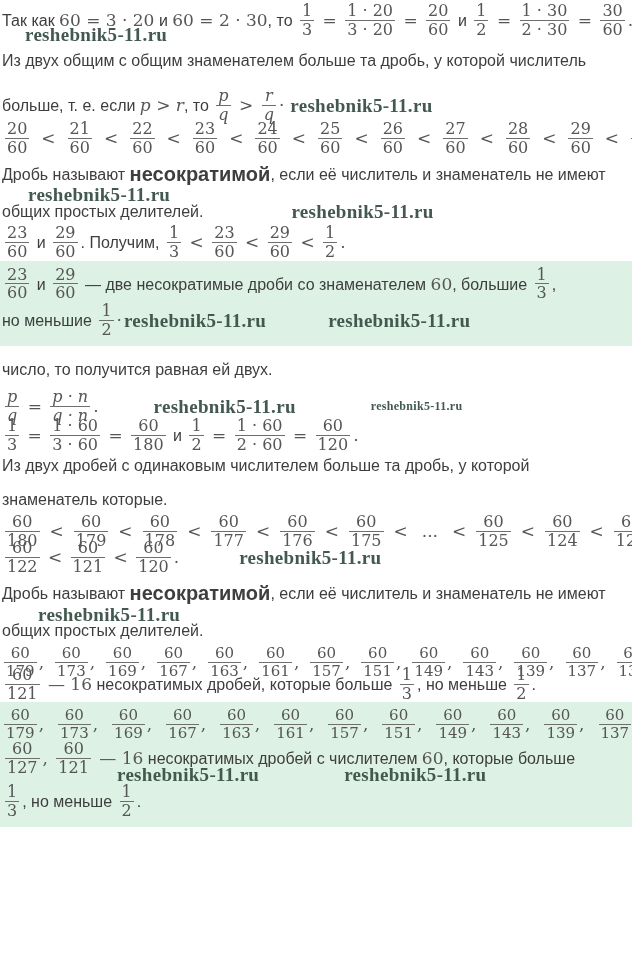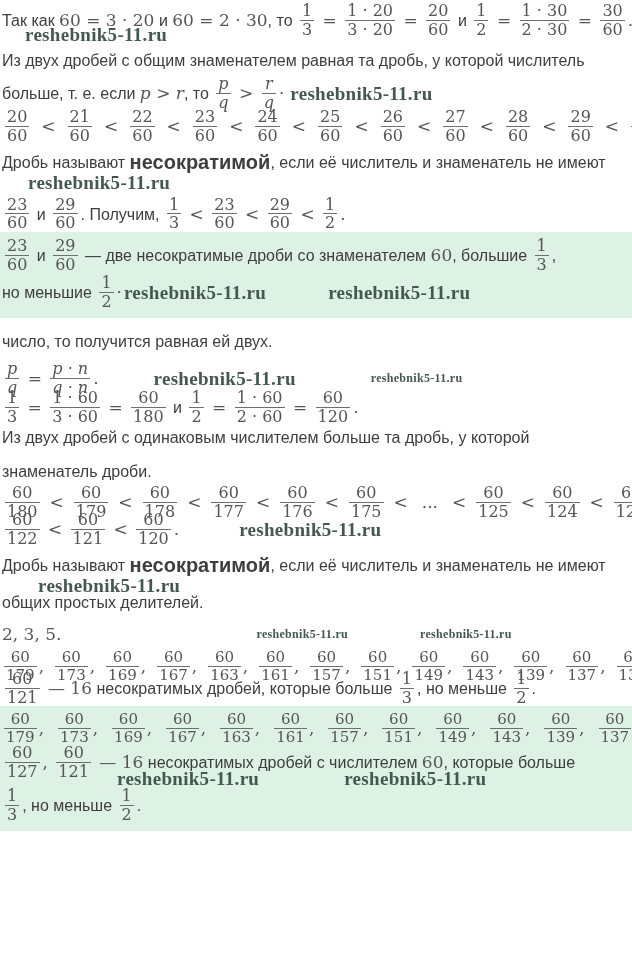--- a/index.html
+++ b/index.html
@@ -27,21 +27,21 @@
   .frac .num{display:block;padding:0 2px;}
   .frac .den{display:block;border-top:1px solid var(--bar);padding:0 2px;}
   .wm{font-family:Liberation Serif, serif;font-weight:bold;color:var(--wm);letter-spacing:.3px;}
   .wm.lg{font-size:19px;}
   .wm.sm{font-size:12px;}
 
   
   [data-name="row-a1"]{padding-top:2px;}
   [data-name="row-a2"]{margin-top:-16px;padding-left:25px;}
   [data-name="row-a3"]{margin-top:4px;}
-  [data-name="row-a4"]{margin-top:4px;}
+  [data-name="row-a4"]{margin-top:16px;}
   [data-name="row-a4"] .wm{margin-left:6px;}
   [data-name="row-a5"]{margin-top:-4px;}
   [data-name="row-a5"] .m{margin:0 9px;}
   [data-name="row-a6"]{margin-top:6px;}
   [data-name="row-a7"]{margin-top:-2px;padding-left:28px;}
   [data-name="row-a8"]{margin-top:-6px;}
   [data-name="row-a8"] .wm{margin-left:88px;}
   [data-name="row-a9"]{margin-top:2px;}
   [data-name="row-b2"] .wm{margin-left:2px;}
   [data-name="row-b2"] .wm ~ .wm{margin-left:62px;}
@@ -75,43 +75,43 @@
   [data-name="row-d3"] .wm ~ .wm{margin-left:85px;}
   [data-name="row-d4"]{margin-top:-2px;}
 </style>
 </head>
 <body data-name="page">
 
 <div id="content" data-name="solution-content">
     <div class="block" data-name="block-intro">
       <div class="row" data-name="row-a1"><span class="t" data-name="text-run">Так как </span><span class="m" data-name="math-expression">60 = 3 · 20</span><span class="t" data-name="text-run"> и </span><span class="m" data-name="math-expression">60 = 2 · 30</span><span class="t" data-name="text-run">, то </span><span class="frac" data-name="fraction"><span class="num" data-name="fraction-numerator">1</span><span class="den" data-name="fraction-denominator">3</span></span><span class="m" data-name="math-expression"> = </span><span class="frac" data-name="fraction"><span class="num" data-name="fraction-numerator">1 · 20</span><span class="den" data-name="fraction-denominator">3 · 20</span></span><span class="m" data-name="math-expression"> = </span><span class="frac" data-name="fraction"><span class="num" data-name="fraction-numerator">20</span><span class="den" data-name="fraction-denominator">60</span></span><span class="t" data-name="text-run"> и </span><span class="frac" data-name="fraction"><span class="num" data-name="fraction-numerator">1</span><span class="den" data-name="fraction-denominator">2</span></span><span class="m" data-name="math-expression"> = </span><span class="frac" data-name="fraction"><span class="num" data-name="fraction-numerator">1 · 30</span><span class="den" data-name="fraction-denominator">2 · 30</span></span><span class="m" data-name="math-expression"> = </span><span class="frac" data-name="fraction"><span class="num" data-name="fraction-numerator">30</span><span class="den" data-name="fraction-denominator">60</span></span><span class="m" data-name="math-expression">.</span></div>
       <div class="row" data-name="row-a2"><span class="wm lg" data-name="site-watermark">reshebnik5-11.ru</span></div>
-      <div class="row" data-name="row-a3"><span class="t" data-name="text-run">Из двух дробей с общим знаменателем равная та дробь, у которой числитель</span></div>
+      <div class="row" data-name="row-a3"><span class="t" data-name="text-run">Из двух общим с общим знаменателем больше та дробь, у которой числитель</span></div>
       <div class="row" data-name="row-a4"><span class="t" data-name="text-run">больше, т. е. если </span><span class="m it" data-name="math-expression">p &gt; r</span><span class="t" data-name="text-run">, то </span><span class="frac it" data-name="fraction"><span class="num" data-name="fraction-numerator">p</span><span class="den" data-name="fraction-denominator">q</span></span><span class="m" data-name="math-expression"> &gt; </span><span class="frac it" data-name="fraction"><span class="num" data-name="fraction-numerator">r</span><span class="den" data-name="fraction-denominator">q</span></span><span class="m" data-name="math-expression">·</span><span class="wm lg" data-name="site-watermark">reshebnik5-11.ru</span></div>
       <div class="row" data-name="row-a5"><span class="frac" data-name="fraction"><span class="num" data-name="fraction-numerator">20</span><span class="den" data-name="fraction-denominator">60</span></span><span class="m" data-name="math-expression">&lt;</span><span class="frac" data-name="fraction"><span class="num" data-name="fraction-numerator">21</span><span class="den" data-name="fraction-denominator">60</span></span><span class="m" data-name="math-expression">&lt;</span><span class="frac" data-name="fraction"><span class="num" data-name="fraction-numerator">22</span><span class="den" data-name="fraction-denominator">60</span></span><span class="m" data-name="math-expression">&lt;</span><span class="frac" data-name="fraction"><span class="num" data-name="fraction-numerator">23</span><span class="den" data-name="fraction-denominator">60</span></span><span class="m" data-name="math-expression">&lt;</span><span class="frac" data-name="fraction"><span class="num" data-name="fraction-numerator">24</span><span class="den" data-name="fraction-denominator">60</span></span><span class="m" data-name="math-expression">&lt;</span><span class="frac" data-name="fraction"><span class="num" data-name="fraction-numerator">25</span><span class="den" data-name="fraction-denominator">60</span></span><span class="m" data-name="math-expression">&lt;</span><span class="frac" data-name="fraction"><span class="num" data-name="fraction-numerator">26</span><span class="den" data-name="fraction-denominator">60</span></span><span class="m" data-name="math-expression">&lt;</span><span class="frac" data-name="fraction"><span class="num" data-name="fraction-numerator">27</span><span class="den" data-name="fraction-denominator">60</span></span><span class="m" data-name="math-expression">&lt;</span><span class="frac" data-name="fraction"><span class="num" data-name="fraction-numerator">28</span><span class="den" data-name="fraction-denominator">60</span></span><span class="m" data-name="math-expression">&lt;</span><span class="frac" data-name="fraction"><span class="num" data-name="fraction-numerator">29</span><span class="den" data-name="fraction-denominator">60</span></span><span class="m" data-name="math-expression">&lt;</span><span class="frac" data-name="fraction"><span class="num" data-name="fraction-numerator">30</span><span class="den" data-name="fraction-denominator">60</span></span></div>
       <div class="row" data-name="row-a6"><span class="t" data-name="text-run">Дробь называют </span><span class="b" data-name="bold-term">несократимой</span><span class="t" data-name="text-run">, если её числитель и знаменатель не имеют</span></div>
       <div class="row" data-name="row-a7"><span class="wm lg" data-name="site-watermark">reshebnik5-11.ru</span></div>
+      <div class="row" data-name="row-a8"><span class="t" data-name="text-run">общих простых делителей.</span><span class="wm lg" data-name="site-watermark">reshebnik5-11.ru</span></div>
       <div class="row" data-name="row-a9"><span class="frac" data-name="fraction"><span class="num" data-name="fraction-numerator">23</span><span class="den" data-name="fraction-denominator">60</span></span><span class="t" data-name="text-run"> и </span><span class="frac" data-name="fraction"><span class="num" data-name="fraction-numerator">29</span><span class="den" data-name="fraction-denominator">60</span></span><span class="t" data-name="text-run">. Получим, </span><span class="frac" data-name="fraction"><span class="num" data-name="fraction-numerator">1</span><span class="den" data-name="fraction-denominator">3</span></span><span class="m" data-name="math-expression"> &lt; </span><span class="frac" data-name="fraction"><span class="num" data-name="fraction-numerator">23</span><span class="den" data-name="fraction-denominator">60</span></span><span class="m" data-name="math-expression"> &lt; </span><span class="frac" data-name="fraction"><span class="num" data-name="fraction-numerator">29</span><span class="den" data-name="fraction-denominator">60</span></span><span class="m" data-name="math-expression"> &lt; </span><span class="frac" data-name="fraction"><span class="num" data-name="fraction-numerator">1</span><span class="den" data-name="fraction-denominator">2</span></span><span class="m" data-name="math-expression">.</span></div>
     </div>
     <div class="block hl" data-name="block-answer-1">
       <div class="row" data-name="row-b1"><span class="frac" data-name="fraction"><span class="num" data-name="fraction-numerator">23</span><span class="den" data-name="fraction-denominator">60</span></span><span class="t" data-name="text-run"> и </span><span class="frac" data-name="fraction"><span class="num" data-name="fraction-numerator">29</span><span class="den" data-name="fraction-denominator">60</span></span><span class="t" data-name="text-run"> — две несократимые дроби со знаменателем </span><span class="m" data-name="math-expression">60</span><span class="t" data-name="text-run">, большие </span><span class="frac" data-name="fraction"><span class="num" data-name="fraction-numerator">1</span><span class="den" data-name="fraction-denominator">3</span></span><span class="t" data-name="text-run">,</span></div>
       <div class="row" data-name="row-b2"><span class="t" data-name="text-run">но меньшие </span><span class="frac" data-name="fraction"><span class="num" data-name="fraction-numerator">1</span><span class="den" data-name="fraction-denominator">2</span></span><span class="m" data-name="math-expression">·</span><span class="wm lg" data-name="site-watermark">reshebnik5-11.ru</span><span class="wm lg" data-name="site-watermark">reshebnik5-11.ru</span></div>
     </div>
     <div class="block" data-name="block-method-2">
       <div class="row" data-name="row-c2"><span class="t" data-name="text-run">число, то получится равная ей двух.</span></div>
       <div class="row" data-name="row-c3"><span class="frac it" data-name="fraction"><span class="num" data-name="fraction-numerator">p</span><span class="den" data-name="fraction-denominator">q</span></span><span class="m" data-name="math-expression"> = </span><span class="frac it" data-name="fraction"><span class="num" data-name="fraction-numerator">p · n</span><span class="den" data-name="fraction-denominator">q · n</span></span><span class="m" data-name="math-expression">.</span><span class="wm lg" data-name="site-watermark">reshebnik5-11.ru</span><span class="wm sm" data-name="site-watermark">reshebnik5-11.ru</span></div>
       <div class="row" data-name="row-c4"><span class="frac" data-name="fraction"><span class="num" data-name="fraction-numerator">1</span><span class="den" data-name="fraction-denominator">3</span></span><span class="m" data-name="math-expression"> = </span><span class="frac" data-name="fraction"><span class="num" data-name="fraction-numerator">1 · 60</span><span class="den" data-name="fraction-denominator">3 · 60</span></span><span class="m" data-name="math-expression"> = </span><span class="frac" data-name="fraction"><span class="num" data-name="fraction-numerator">60</span><span class="den" data-name="fraction-denominator">180</span></span><span class="t" data-name="text-run"> и </span><span class="frac" data-name="fraction"><span class="num" data-name="fraction-numerator">1</span><span class="den" data-name="fraction-denominator">2</span></span><span class="m" data-name="math-expression"> = </span><span class="frac" data-name="fraction"><span class="num" data-name="fraction-numerator">1 · 60</span><span class="den" data-name="fraction-denominator">2 · 60</span></span><span class="m" data-name="math-expression"> = </span><span class="frac" data-name="fraction"><span class="num" data-name="fraction-numerator">60</span><span class="den" data-name="fraction-denominator">120</span></span><span class="m" data-name="math-expression">.</span></div>
       <div class="row" data-name="row-c5"><span class="t" data-name="text-run">Из двух дробей с одинаковым числителем больше та дробь, у которой</span></div>
-      <div class="row" data-name="row-c6"><span class="t" data-name="text-run">знаменатель дроби.</span></div>
+      <div class="row" data-name="row-c6"><span class="t" data-name="text-run">знаменатель которые.</span></div>
       <div class="row" data-name="row-c7"><span class="frac" data-name="fraction"><span class="num" data-name="fraction-numerator">60</span><span class="den" data-name="fraction-denominator">180</span></span><span class="m" data-name="math-expression">&lt;</span><span class="frac" data-name="fraction"><span class="num" data-name="fraction-numerator">60</span><span class="den" data-name="fraction-denominator">179</span></span><span class="m" data-name="math-expression">&lt;</span><span class="frac" data-name="fraction"><span class="num" data-name="fraction-numerator">60</span><span class="den" data-name="fraction-denominator">178</span></span><span class="m" data-name="math-expression">&lt;</span><span class="frac" data-name="fraction"><span class="num" data-name="fraction-numerator">60</span><span class="den" data-name="fraction-denominator">177</span></span><span class="m" data-name="math-expression">&lt;</span><span class="frac" data-name="fraction"><span class="num" data-name="fraction-numerator">60</span><span class="den" data-name="fraction-denominator">176</span></span><span class="m" data-name="math-expression">&lt;</span><span class="frac" data-name="fraction"><span class="num" data-name="fraction-numerator">60</span><span class="den" data-name="fraction-denominator">175</span></span><span class="m" data-name="math-expression">&lt;</span><span class="m" data-name="math-expression">...</span><span class="m" data-name="math-expression">&lt;</span><span class="frac" data-name="fraction"><span class="num" data-name="fraction-numerator">60</span><span class="den" data-name="fraction-denominator">125</span></span><span class="m" data-name="math-expression">&lt;</span><span class="frac" data-name="fraction"><span class="num" data-name="fraction-numerator">60</span><span class="den" data-name="fraction-denominator">124</span></span><span class="m" data-name="math-expression">&lt;</span><span class="frac" data-name="fraction"><span class="num" data-name="fraction-numerator">60</span><span class="den" data-name="fraction-denominator">123</span></span></div>
       <div class="row" data-name="row-c8"><span class="frac" data-name="fraction"><span class="num" data-name="fraction-numerator">60</span><span class="den" data-name="fraction-denominator">122</span></span><span class="m" data-name="math-expression"> &lt; </span><span class="frac" data-name="fraction"><span class="num" data-name="fraction-numerator">60</span><span class="den" data-name="fraction-denominator">121</span></span><span class="m" data-name="math-expression"> &lt; </span><span class="frac" data-name="fraction"><span class="num" data-name="fraction-numerator">60</span><span class="den" data-name="fraction-denominator">120</span></span><span class="m" data-name="math-expression">.</span><span class="wm lg" data-name="site-watermark">reshebnik5-11.ru</span></div>
       <div class="row" data-name="row-c9"><span class="t" data-name="text-run">Дробь называют </span><span class="b" data-name="bold-term">несократимой</span><span class="t" data-name="text-run">, если её числитель и знаменатель не имеют</span></div>
       <div class="row" data-name="row-c10"><span class="wm lg" data-name="site-watermark">reshebnik5-11.ru</span></div>
       <div class="row" data-name="row-c11"><span class="t" data-name="text-run">общих простых делителей.</span></div>
-      <div class="row" data-name="row-c12"><span class="m" data-name="math-expression">2, 3, 5.</span><span class="wm sm" data-name="site-watermark">reshebnik5-11.ru</span><span class="wm sm" data-name="site-watermark">reshebnik5-11.ru</span></div>
       <div class="row" data-name="row-c13"><span class="frac" data-name="fraction"><span class="num" data-name="fraction-numerator">60</span><span class="den" data-name="fraction-denominator">179</span></span><span class="m" data-name="math-expression">,</span><span class="frac" data-name="fraction"><span class="num" data-name="fraction-numerator">60</span><span class="den" data-name="fraction-denominator">173</span></span><span class="m" data-name="math-expression">,</span><span class="frac" data-name="fraction"><span class="num" data-name="fraction-numerator">60</span><span class="den" data-name="fraction-denominator">169</span></span><span class="m" data-name="math-expression">,</span><span class="frac" data-name="fraction"><span class="num" data-name="fraction-numerator">60</span><span class="den" data-name="fraction-denominator">167</span></span><span class="m" data-name="math-expression">,</span><span class="frac" data-name="fraction"><span class="num" data-name="fraction-numerator">60</span><span class="den" data-name="fraction-denominator">163</span></span><span class="m" data-name="math-expression">,</span><span class="frac" data-name="fraction"><span class="num" data-name="fraction-numerator">60</span><span class="den" data-name="fraction-denominator">161</span></span><span class="m" data-name="math-expression">,</span><span class="frac" data-name="fraction"><span class="num" data-name="fraction-numerator">60</span><span class="den" data-name="fraction-denominator">157</span></span><span class="m" data-name="math-expression">,</span><span class="frac" data-name="fraction"><span class="num" data-name="fraction-numerator">60</span><span class="den" data-name="fraction-denominator">151</span></span><span class="m" data-name="math-expression">,</span><span class="frac" data-name="fraction"><span class="num" data-name="fraction-numerator">60</span><span class="den" data-name="fraction-denominator">149</span></span><span class="m" data-name="math-expression">,</span><span class="frac" data-name="fraction"><span class="num" data-name="fraction-numerator">60</span><span class="den" data-name="fraction-denominator">143</span></span><span class="m" data-name="math-expression">,</span><span class="frac" data-name="fraction"><span class="num" data-name="fraction-numerator">60</span><span class="den" data-name="fraction-denominator">139</span></span><span class="m" data-name="math-expression">,</span><span class="frac" data-name="fraction"><span class="num" data-name="fraction-numerator">60</span><span class="den" data-name="fraction-denominator">137</span></span><span class="m" data-name="math-expression">,</span><span class="frac" data-name="fraction"><span class="num" data-name="fraction-numerator">60</span><span class="den" data-name="fraction-denominator">133</span></span></div>
       <div class="row" data-name="row-c14"><span class="frac" data-name="fraction"><span class="num" data-name="fraction-numerator">60</span><span class="den" data-name="fraction-denominator">121</span></span><span class="m" data-name="math-expression"> — 16</span><span class="t" data-name="text-run"> несократимых дробей, которые больше </span><span class="frac" data-name="fraction"><span class="num" data-name="fraction-numerator">1</span><span class="den" data-name="fraction-denominator">3</span></span><span class="t" data-name="text-run">, но меньше </span><span class="frac" data-name="fraction"><span class="num" data-name="fraction-numerator">1</span><span class="den" data-name="fraction-denominator">2</span></span><span class="t" data-name="text-run">.</span></div>
     </div>
     <div class="block hl" data-name="block-answer-2">
       <div class="row" data-name="row-d1"><span class="frac" data-name="fraction"><span class="num" data-name="fraction-numerator">60</span><span class="den" data-name="fraction-denominator">179</span></span><span class="m" data-name="math-expression">,</span><span class="frac" data-name="fraction"><span class="num" data-name="fraction-numerator">60</span><span class="den" data-name="fraction-denominator">173</span></span><span class="m" data-name="math-expression">,</span><span class="frac" data-name="fraction"><span class="num" data-name="fraction-numerator">60</span><span class="den" data-name="fraction-denominator">169</span></span><span class="m" data-name="math-expression">,</span><span class="frac" data-name="fraction"><span class="num" data-name="fraction-numerator">60</span><span class="den" data-name="fraction-denominator">167</span></span><span class="m" data-name="math-expression">,</span><span class="frac" data-name="fraction"><span class="num" data-name="fraction-numerator">60</span><span class="den" data-name="fraction-denominator">163</span></span><span class="m" data-name="math-expression">,</span><span class="frac" data-name="fraction"><span class="num" data-name="fraction-numerator">60</span><span class="den" data-name="fraction-denominator">161</span></span><span class="m" data-name="math-expression">,</span><span class="frac" data-name="fraction"><span class="num" data-name="fraction-numerator">60</span><span class="den" data-name="fraction-denominator">157</span></span><span class="m" data-name="math-expression">,</span><span class="frac" data-name="fraction"><span class="num" data-name="fraction-numerator">60</span><span class="den" data-name="fraction-denominator">151</span></span><span class="m" data-name="math-expression">,</span><span class="frac" data-name="fraction"><span class="num" data-name="fraction-numerator">60</span><span class="den" data-name="fraction-denominator">149</span></span><span class="m" data-name="math-expression">,</span><span class="frac" data-name="fraction"><span class="num" data-name="fraction-numerator">60</span><span class="den" data-name="fraction-denominator">143</span></span><span class="m" data-name="math-expression">,</span><span class="frac" data-name="fraction"><span class="num" data-name="fraction-numerator">60</span><span class="den" data-name="fraction-denominator">139</span></span><span class="m" data-name="math-expression">,</span><span class="frac" data-name="fraction"><span class="num" data-name="fraction-numerator">60</span><span class="den" data-name="fraction-denominator">137</span></span></div>
       <div class="row" data-name="row-d2"><span class="frac" data-name="fraction"><span class="num" data-name="fraction-numerator">60</span><span class="den" data-name="fraction-denominator">127</span></span><span class="m" data-name="math-expression">, </span><span class="frac" data-name="fraction"><span class="num" data-name="fraction-numerator">60</span><span class="den" data-name="fraction-denominator">121</span></span><span class="m" data-name="math-expression"> — 16</span><span class="t" data-name="text-run"> несократимых дробей с числителем </span><span class="m" data-name="math-expression">60</span><span class="t" data-name="text-run">, которые больше</span></div>
       <div class="row" data-name="row-d3"><span class="wm lg" data-name="site-watermark">reshebnik5-11.ru</span><span class="wm lg" data-name="site-watermark">reshebnik5-11.ru</span></div>
       <div class="row" data-name="row-d4"><span class="frac" data-name="fraction"><span class="num" data-name="fraction-numerator">1</span><span class="den" data-name="fraction-denominator">3</span></span><span class="t" data-name="text-run">, но меньше </span><span class="frac" data-name="fraction"><span class="num" data-name="fraction-numerator">1</span><span class="den" data-name="fraction-denominator">2</span></span><span class="t" data-name="text-run">.</span></div>
     </div>
   </div>

